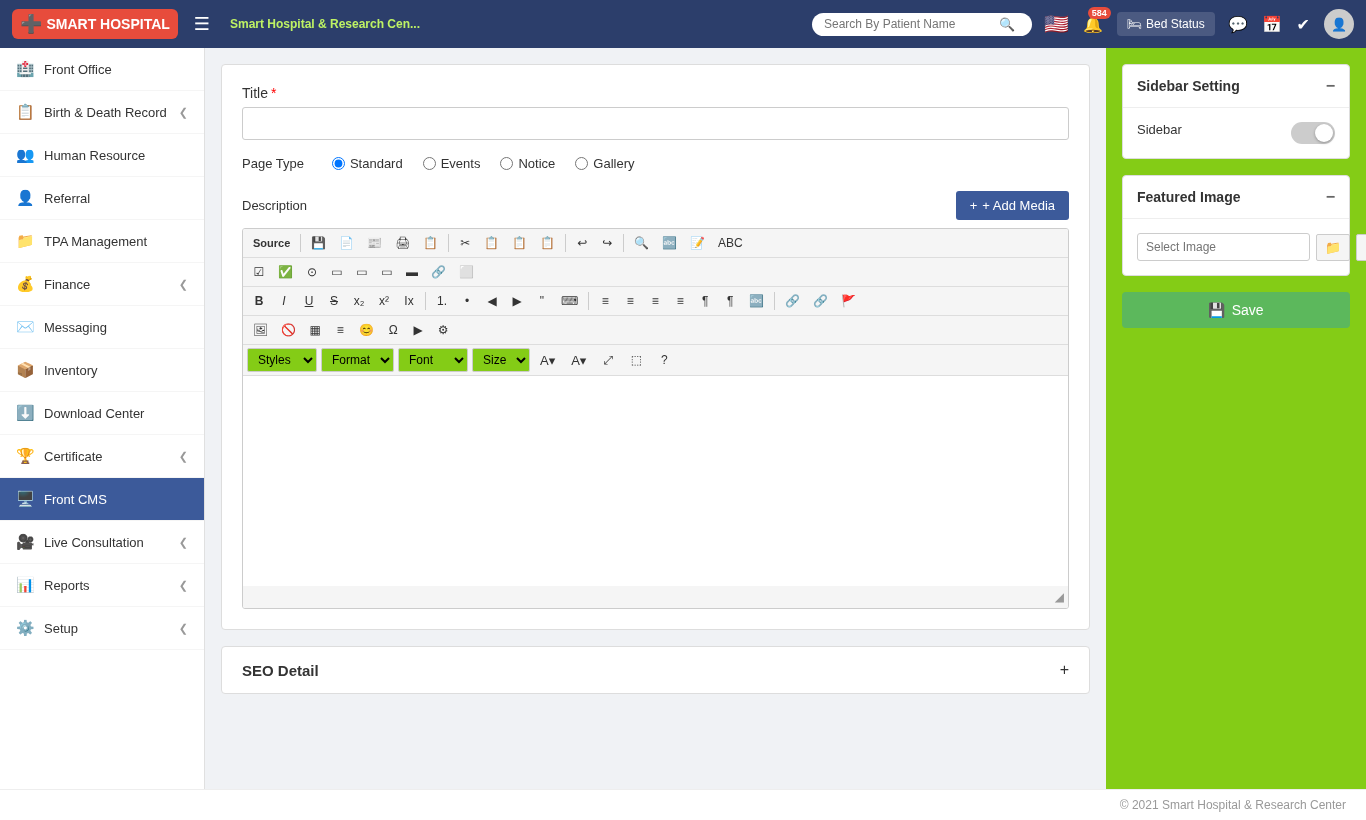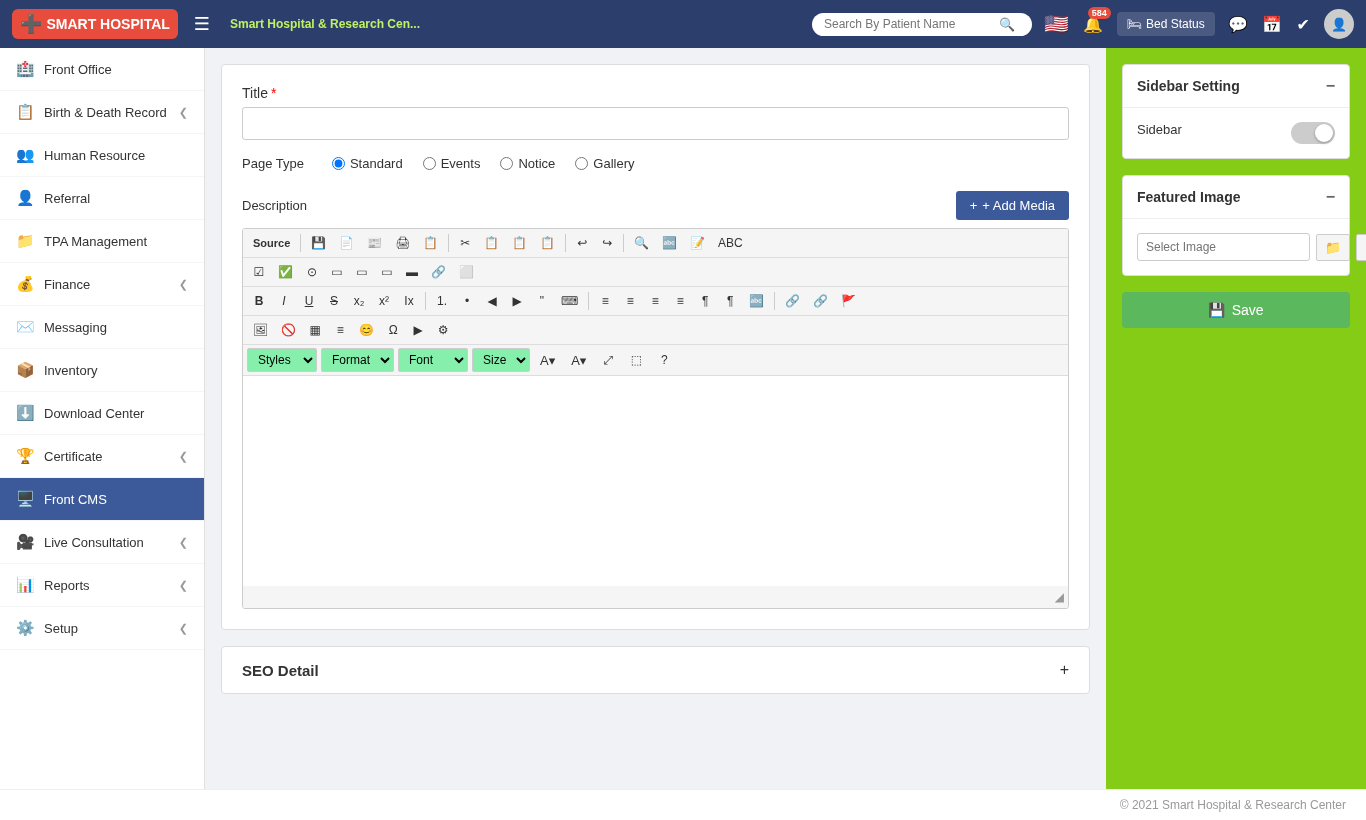--- a/index.html
+++ b/index.html
@@ -170,21 +170,21 @@
       min-width: 24px;
       text-align: center;
       display: inline-flex;
       align-items: center;
       justify-content: center;
     }
     .toolbar-btn.source-btn { font-size: 11px; font-weight: 600; }
     .toolbar-sep { width: 1px; background: #ccc; margin: 2px 3px; }
     .toolbar-select {
       border: 1px solid #ccc;
-      background: #86efac;
+      background: #84cc16;
       padding: 3px 6px;
       font-size: 12px;
       border-radius: 2px;
       cursor: pointer;
       min-width: 70px;
     }
     .editor-body {
       min-height: 200px;
       background: white;
       padding: 8px;

